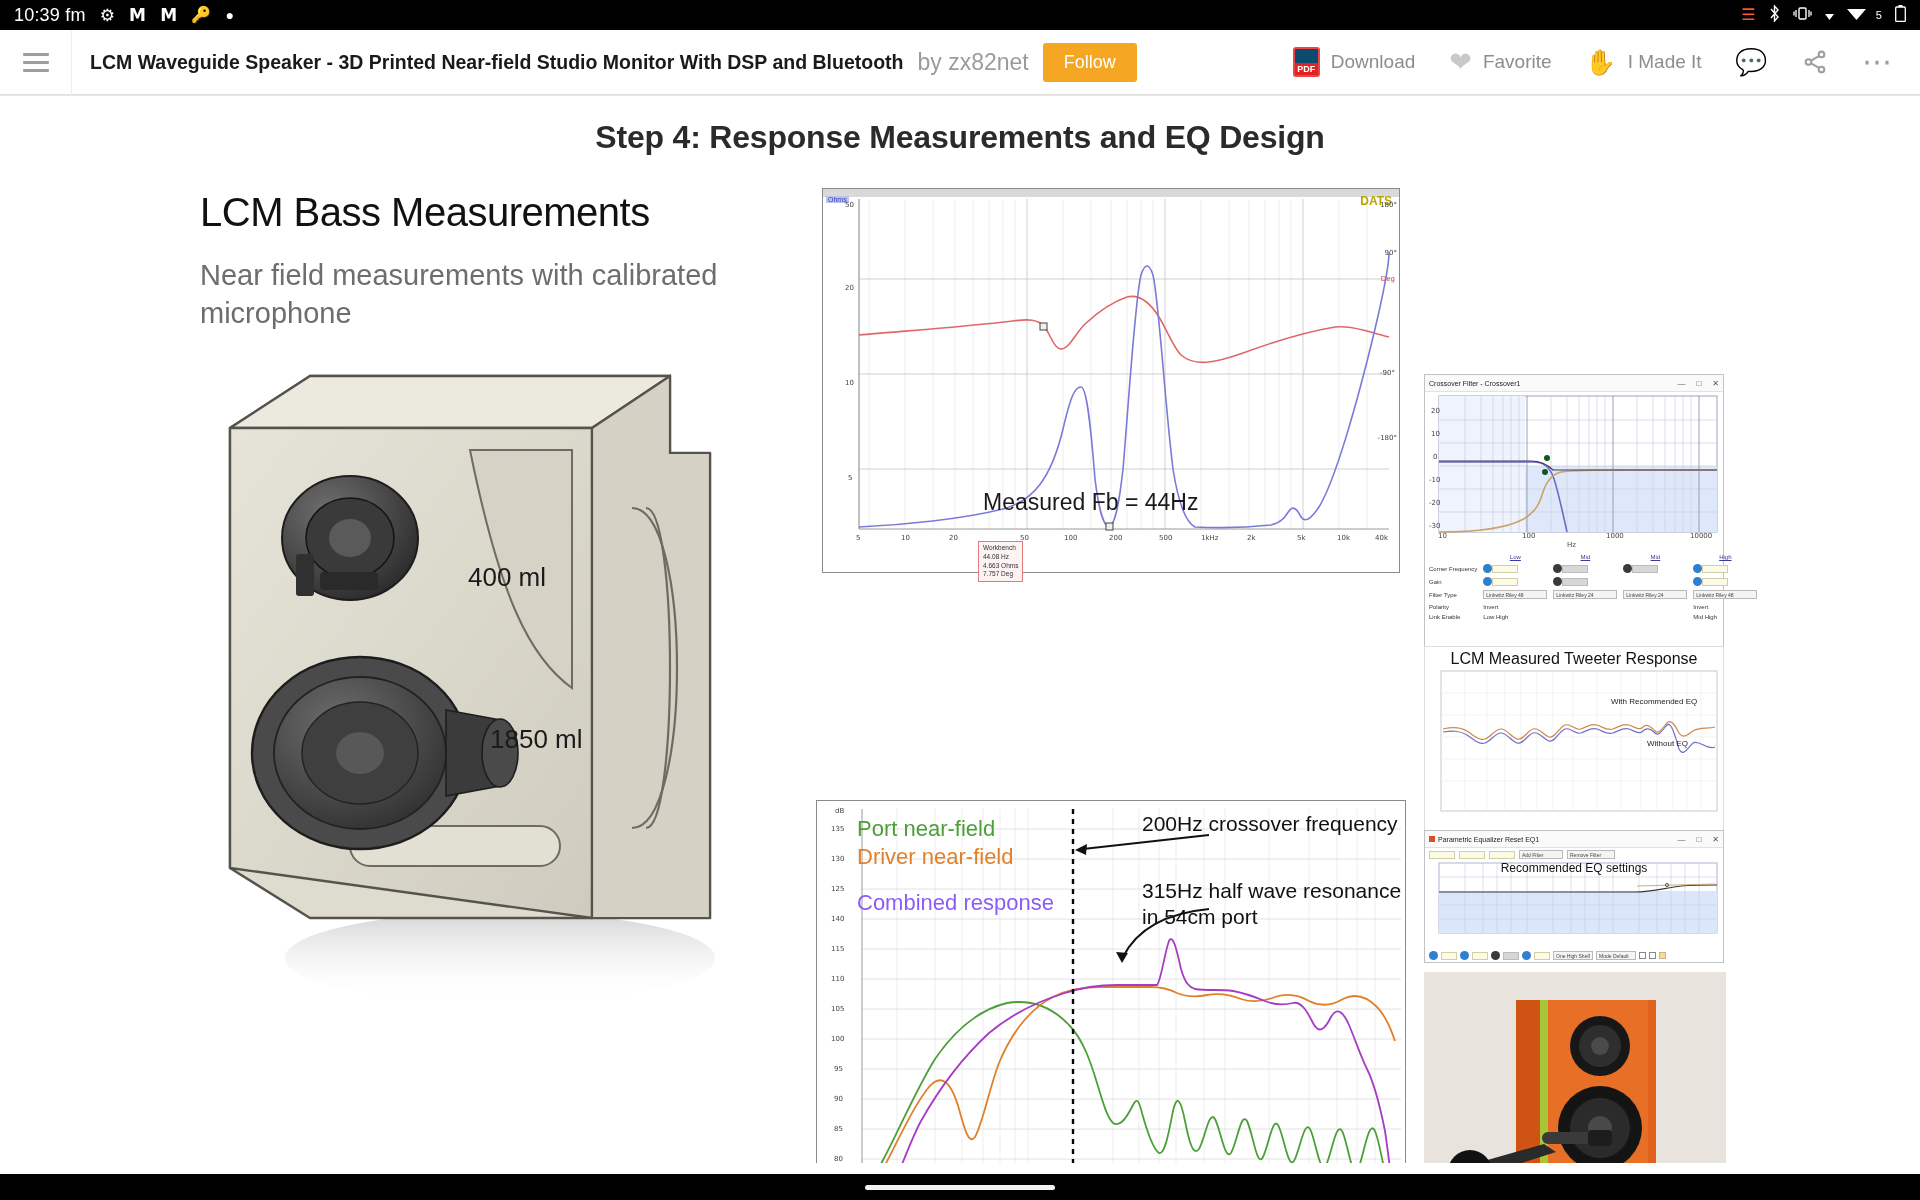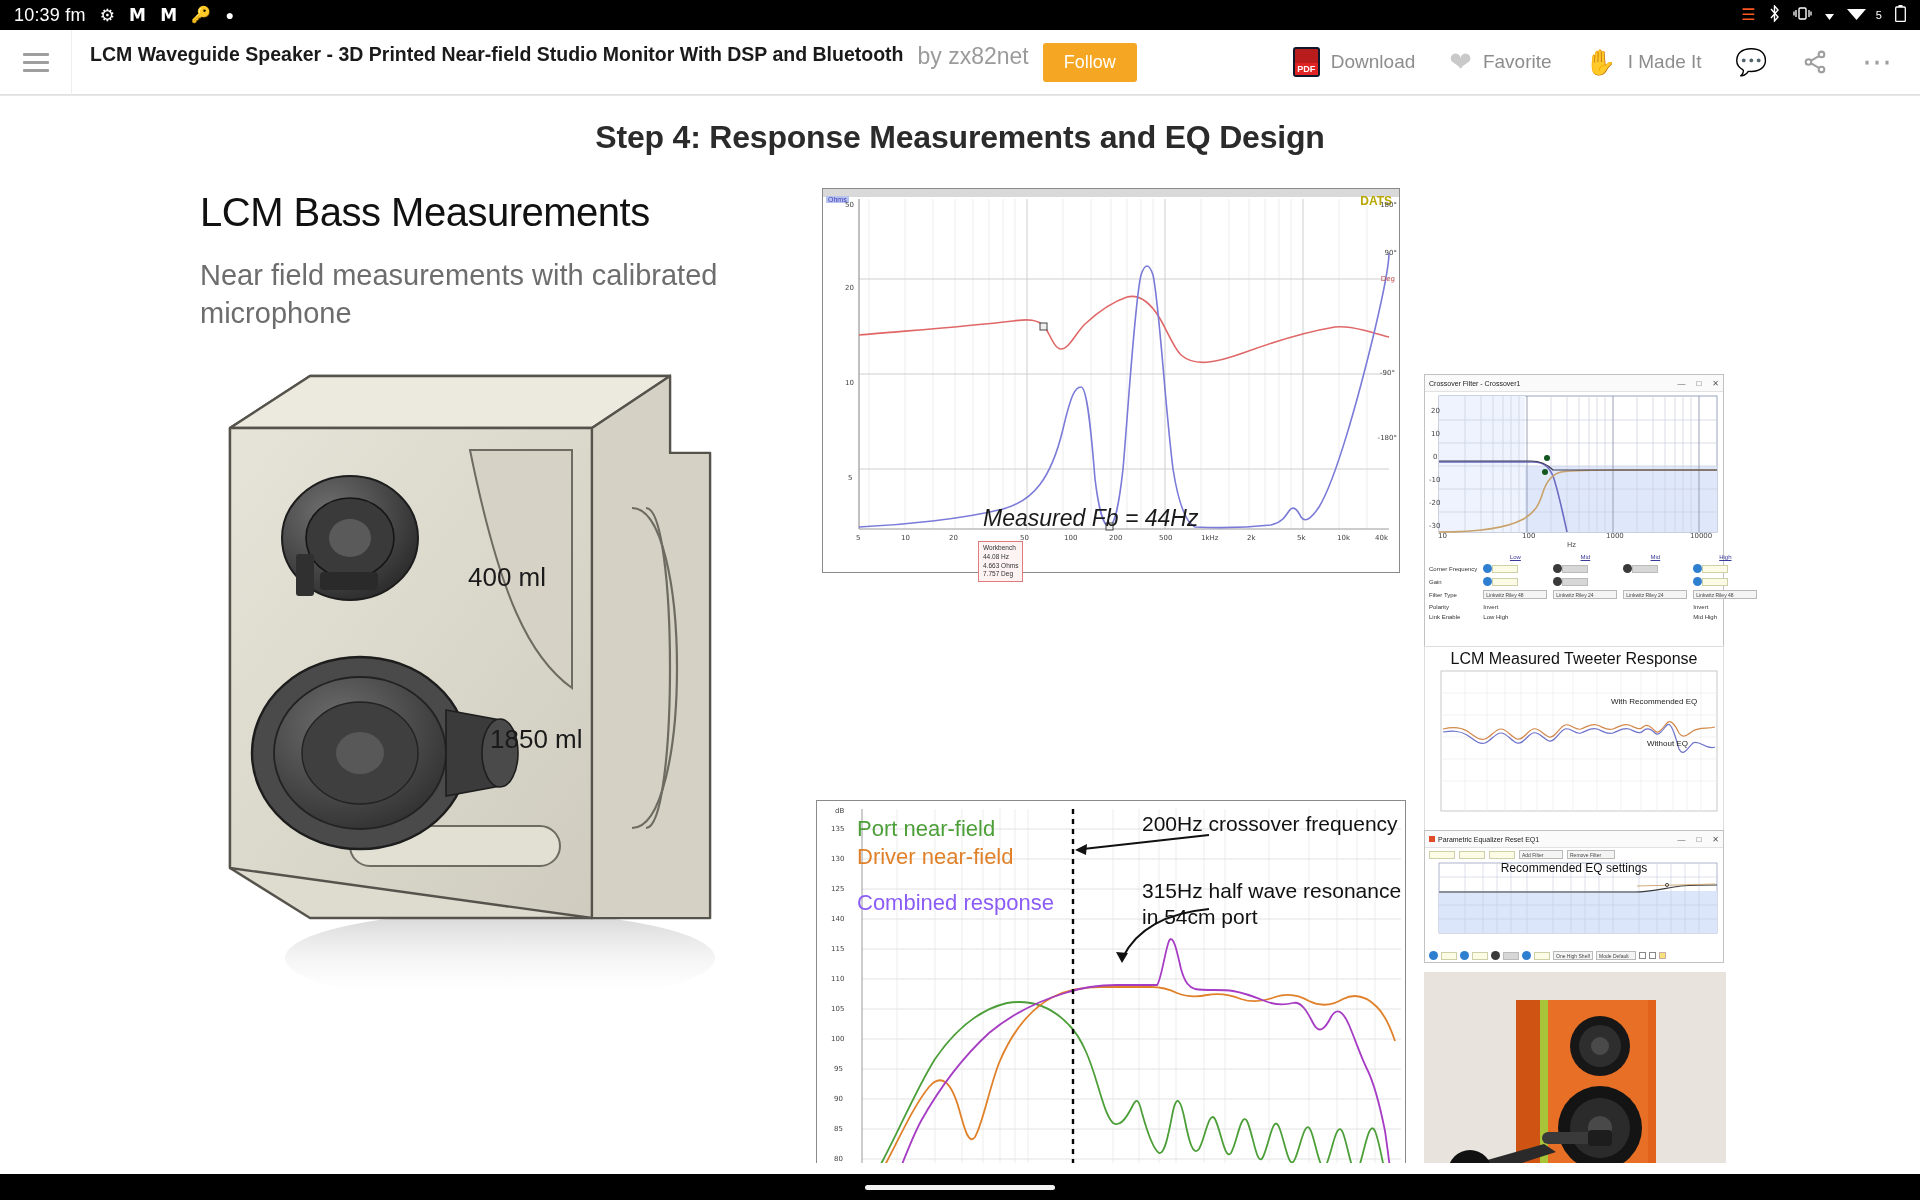--- a/index.html
+++ b/index.html
@@ -19,32 +19,32 @@
   .dotglyph{font-size:14px;}
   .cast{color:#ff5722;font-size:16px;}
   .wifinum{font-size:11px;vertical-align:-2px;margin-left:-3px;}
 
   
   .header{height:65px;background:#fff;border-bottom:1px solid #e0e0e0;
     display:flex;align-items:center;}
   .hamburger{width:72px;height:65px;display:flex;flex-direction:column;
     align-items:center;justify-content:center;gap:5px;border-right:1px solid #eee;}
   .hamburger span{display:block;width:26px;height:3px;background:#9e9e9e;border-radius:1px;}
-  .title-wrap{display:flex;gap:14px;padding-left:18px;}
+  .title-wrap{display:flex;align-items:center;gap:14px;padding-left:18px;}
   .ible-title{font-size:19.5px;font-weight:700;color:#1a1a1a;white-space:nowrap;}
   .byline{font-size:23px;color:#9b9b9b;font-weight:400;}
   .follow-btn{background:#f5a623;color:#fff;font-size:18px;padding:9px 21px;
     border:none;border-radius:3px;cursor:pointer;}
   .hdr-actions{margin-left:auto;display:flex;align-items:center;gap:34px;
     padding-right:26px;}
   .hdr-item{display:flex;align-items:center;gap:11px;color:#8d8d8d;font-size:19px;
     cursor:pointer;white-space:nowrap;}
-  .pdf-ic{width:27px;height:30px;border:2px solid #0f172a;border-radius:3px;
+  .pdf-ic{width:27px;height:30px;border:2px solid #ef4444;border-radius:3px;
     position:relative;display:flex;align-items:flex-end;justify-content:center;
-    background:#b91c1c;}
+    background:#0c4a6e;}
   .pdf-ic i{font-style:normal;font-size:9px;font-weight:700;color:#fff;
     background:#e02424;display:block;width:100%;text-align:center;line-height:12px;}
   .heart{font-size:27px;color:#c9c9c9;line-height:1;}
   .hand{font-size:25px;color:#9e9e9e;line-height:1;}
   .bubble{font-size:26px;color:#bdbdbd;line-height:1;}
   .share svg{display:block;}
   .dots{font-size:30px;color:#9e9e9e;letter-spacing:2px;line-height:1;}
 
   
   .content{position:relative;height:1068px;background:#fff;overflow:hidden;}
@@ -66,21 +66,21 @@
     border:1px solid #8a8a8a;background:#fff;}
   .axlabel{position:absolute;font-size:8px;color:#444;
     font-family:"DejaVu Sans",sans-serif;}
   .axlabel.tiny{font-size:7px;}
 
   .dats{position:absolute;right:7px;top:5px;font-size:12px;font-weight:700;
     color:#b9a600;}
   .ohms-tag{position:absolute;left:3px;top:7px;font-size:7px;color:#3b3bbb;
     background:#b9c4ee;padding:0 2px;}
   .deg-tag{position:absolute;right:4px;top:86px;font-size:7px;color:#c05050;}
-  .fb-note{position:absolute;left:160px;top:316px;font-size:23px;color:#1a1a1a;font-style:italic;}
+  .fb-note{position:absolute;left:160px;top:300px;font-size:23px;color:#1a1a1a;}
   .wb-box{position:absolute;left:155px;top:352px;border:1px solid #e07b7b;
     background:#fdf3f3;padding:2px 4px;font-size:6.5px;line-height:1.35;color:#333;}
 
   .legend{position:absolute;left:40px;top:14px;font-size:22px;line-height:1.28;}
   .lg-port{color:#4c9f38;}
   .lg-driver{color:#e0812a;}
   .lg-comb{color:#8b5cf6;margin-top:18px;}
   .anno{position:absolute;font-size:21px;color:#111;line-height:1.22;}
   .anno1{left:325px;top:10px;}
   .anno2{left:325px;top:77px;}

